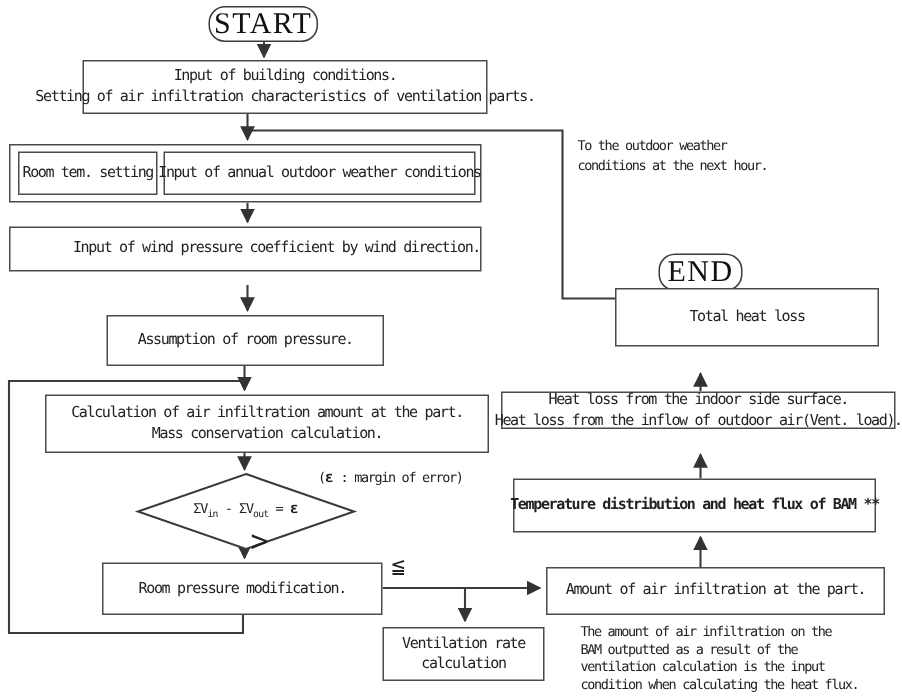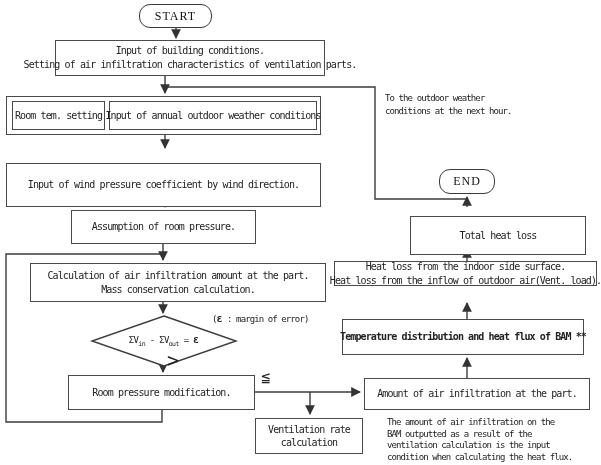--- a/index.html
+++ b/index.html
@@ -11,21 +11,21 @@
   .box{
     position:absolute;border:1px solid #4a4a4a;background:#ffffff;
     display:flex;flex-direction:column;align-items:center;justify-content:center;
     font-size:10px;letter-spacing:-0.9px;color:#222;text-align:center;
     box-sizing:border-box;
   }
   .box .ln{white-space:nowrap;line-height:14px;}
   .terminator{
     position:absolute;border:1.4px solid #3b3b3b;border-radius:11px;background:#fff;
     display:flex;align-items:center;justify-content:center;
-    font-family:"Liberation Serif","DejaVu Serif",serif;font-size:12px;color:#111;
+    font-family:"Liberation Serif","DejaVu Serif",serif;font-size:20px;color:#111;
     letter-spacing:1px;box-sizing:border-box;
   }
   .dbl-outer{position:absolute;border:1px solid #4a4a4a;background:#fff;box-sizing:border-box;}
   .note{
     position:absolute;font-size:9px;letter-spacing:-0.9px;color:#222;
     white-space:nowrap;text-align:left;
   }
   .note .ln{line-height:12.5px;}
   .bam-note .ln{line-height:11.5px;}
   .formula{
@@ -86,21 +86,21 @@
 
   <div class="dbl-outer" style="left:6px;top:96px;width:315px;height:39px;">
     <div class="box" style="left:5px;top:4px;width:93px;height:29px;">
       <div class="ln">Room tem. setting</div>
     </div>
     <div class="box" style="left:102px;top:4px;width:208px;height:29px;text-align:right;">
       <div class="ln">Input of annual outdoor weather conditions</div>
     </div>
   </div>
 
-  <div class="box" style="left:6px;top:163px;width:315px;height:44px;">
+  <div class="box" style="left:6px;top:151px;width:315px;height:30px;align-items:flex-end;">
     <div class="ln">Input of wind pressure coefficient by wind direction.</div>
   </div>
 
   <div class="box" style="left:71px;top:210px;width:185px;height:34px;">
     <div class="ln">Assumption of room pressure.</div>
   </div>
 
   <div class="box" style="left:30px;top:263px;width:296px;height:39px;">
     <div class="ln">Calculation of air infiltration amount at the part.</div>
     <div class="ln">Mass conservation calculation.</div>
@@ -132,21 +132,21 @@
 
   <div class="box" style="left:342px;top:319px;width:242px;height:36px;font-weight:bold;">
     <div class="ln">Temperature distribution and heat flux of BAM **</div>
   </div>
 
   <div class="box" style="left:334px;top:261px;width:263px;height:25px;">
     <div class="ln">Heat loss from the indoor side surface.</div>
     <div class="ln">Heat loss from the inflow of outdoor air(Vent. load).</div>
   </div>
 
-  <div class="box" style="left:410px;top:216px;width:176px;height:39px;">
+  <div class="box" style="left:410px;top:192px;width:176px;height:39px;">
     <div class="ln">Total heat loss</div>
   </div>
 
   <div class="note" style="left:385px;top:92px;">
     <div class="ln">To the outdoor weather</div>
     <div class="ln">conditions at the next hour.</div>
   </div>
 
   <div class="note bam-note" style="left:387px;top:417px;">
     <div class="ln">The amount of air infiltration on the</div>

